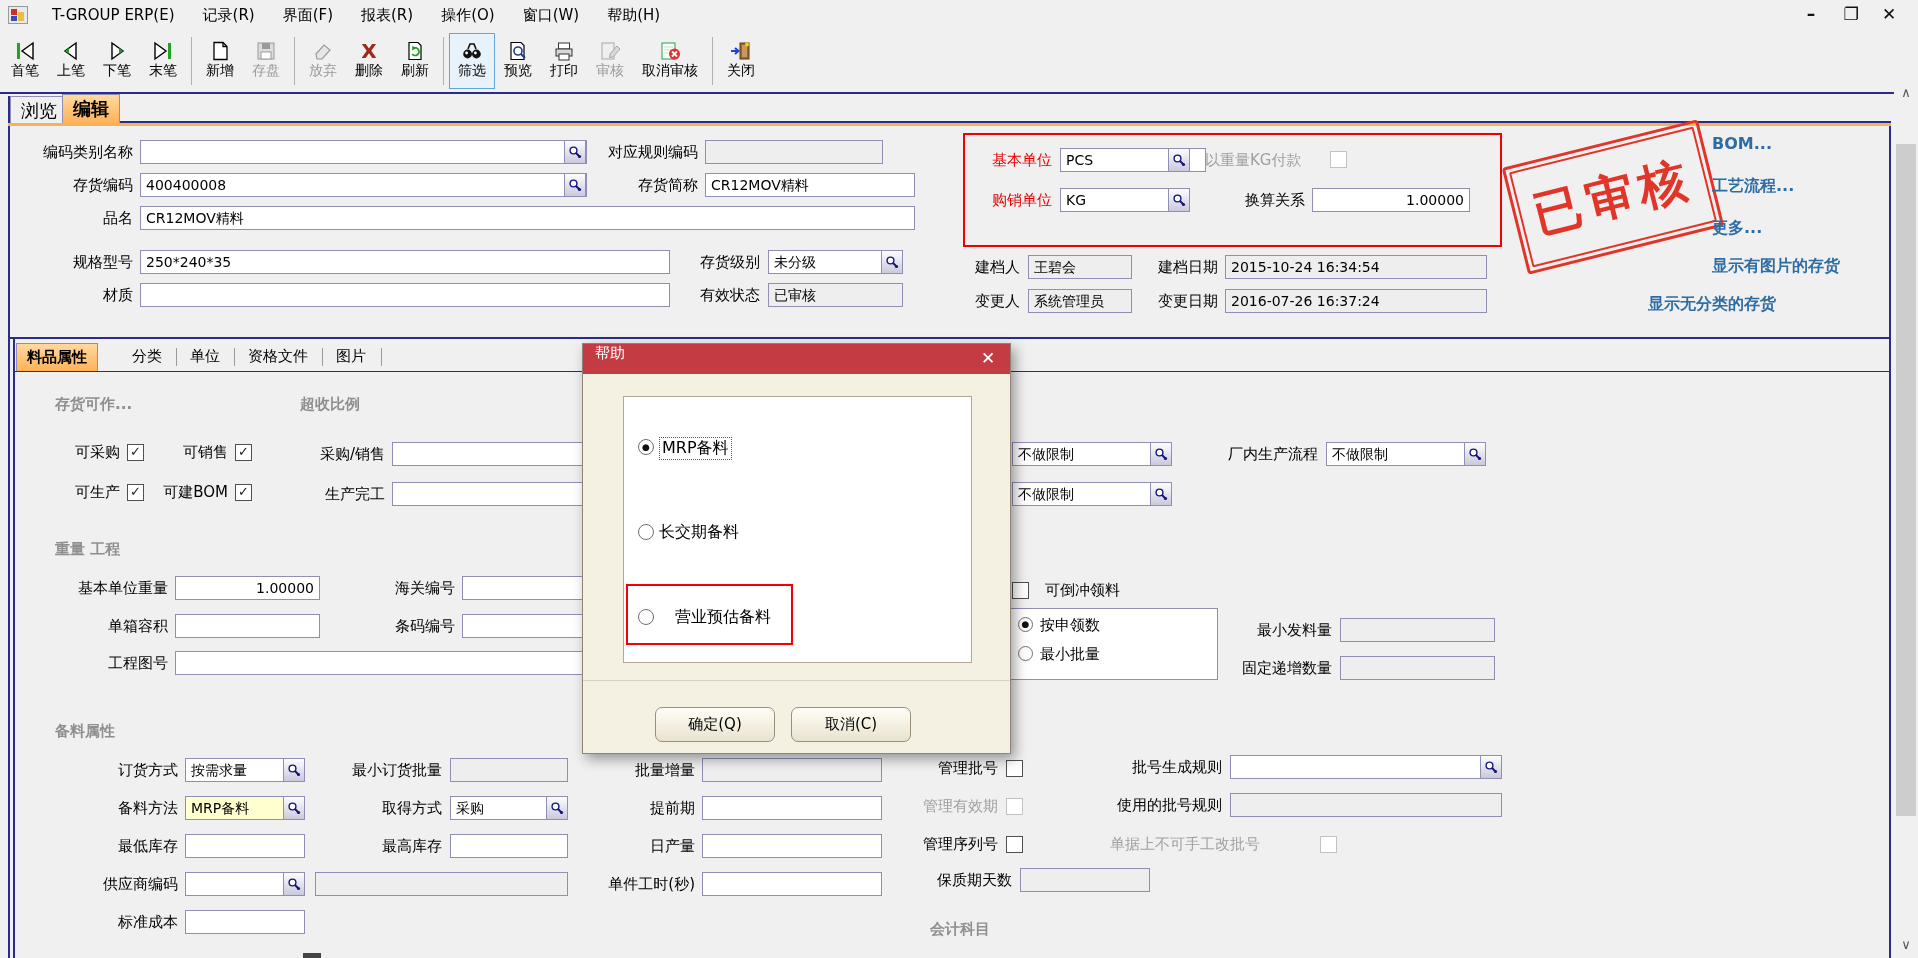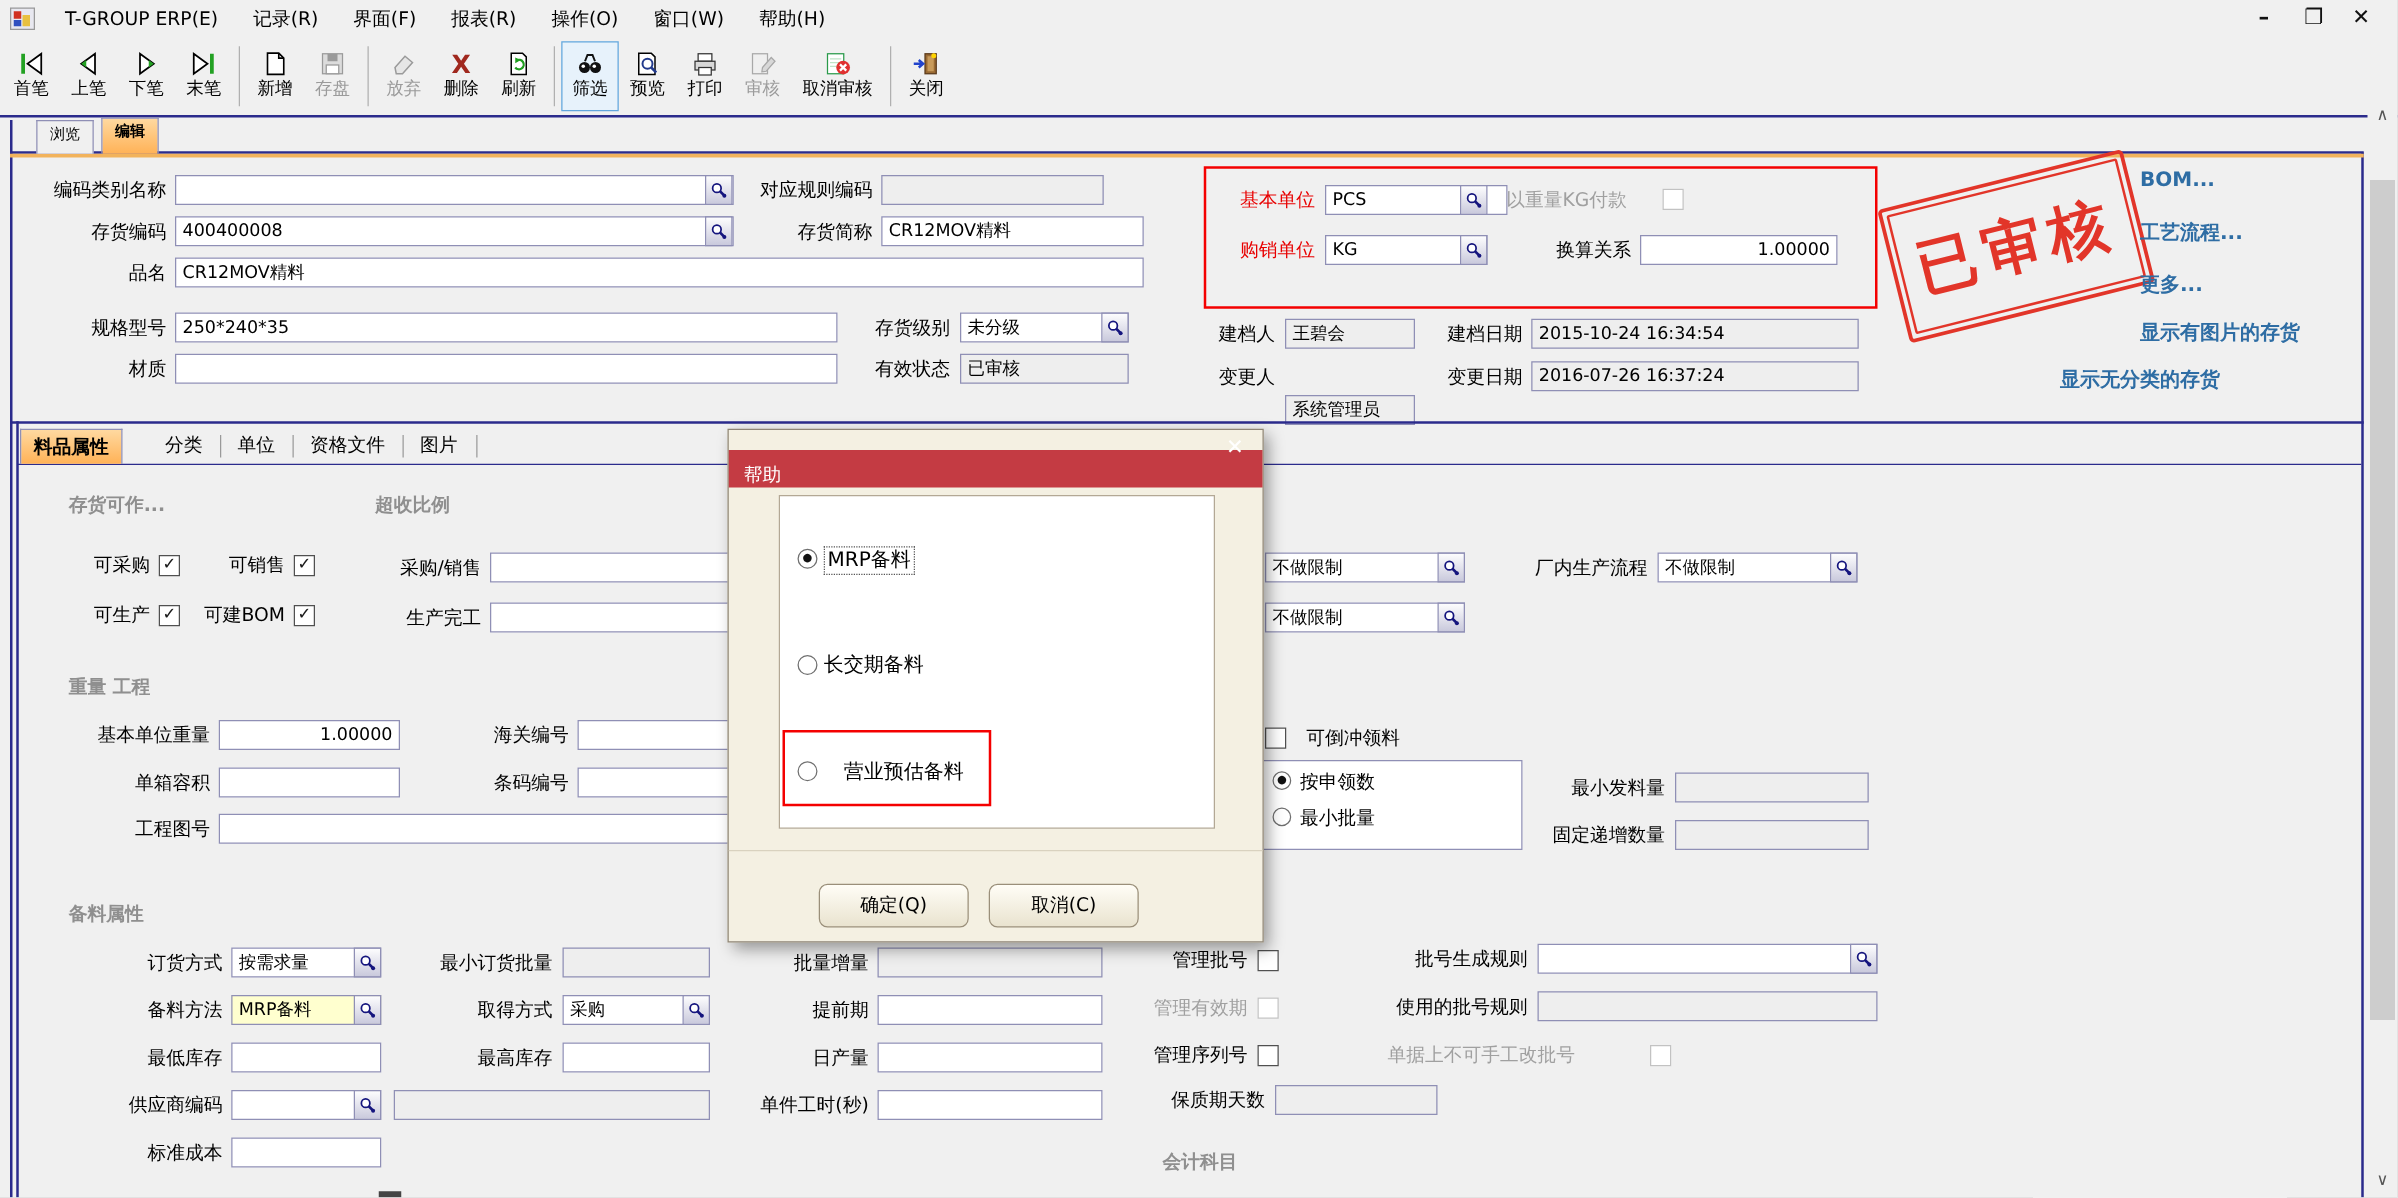--- a/index.html
+++ b/index.html
@@ -25,32 +25,32 @@
   .appicon{width:18px;height:16px;margin-left:8px;margin-right:10px;position:relative;background:#e8e8f0;border:1px solid #999;}
   .winctl{position:absolute;top:4px;font-size:17px;font-weight:bold;color:#111;width:30px;text-align:center;cursor:pointer;}
   
   .tbar{position:absolute;top:30px;left:0;width:100%;height:61px;display:flex;align-items:center;padding-left:2px;box-sizing:border-box;}
   .tbtn{min-width:46px;height:56px;display:flex;flex-direction:column;align-items:center;justify-content:center;gap:1px;font-size:14px;white-space:nowrap;border:1px solid transparent;box-sizing:border-box;cursor:pointer;}
   .tbtn.dis{color:#9b9b9b;cursor:default;}
   .tbtn.sel{border:1px solid #63a6dc;background:#e7f2fb;}
   .tsep{width:1px;height:48px;background:#b0b0b0;margin:0 5px;}
   .xglyph{font-size:20px;font-weight:900;color:#a0281e;line-height:20px;font-family:"DejaVu Sans",sans-serif;}
   
-  .vtab{position:absolute;top:96px;height:27px;box-sizing:border-box;border:1px solid #8f8fb5;border-bottom:none;padding:2px 10px 0 10px;font-size:12px;background:#f0f0f0;cursor:pointer;margin-left:19px;}
+  .vtab{position:absolute;top:96px;height:27px;box-sizing:border-box;border:1px solid #8f8fb5;border-bottom:none;padding:2px 10px 0 10px;font-size:18px;background:#f0f0f0;cursor:pointer;}
   .vtab.active{background:linear-gradient(180deg,#ffd9a0,#ffb257);font-weight:bold;border-color:#8f8fb5;}
   
   .dtab{position:absolute;top:343px;height:28px;box-sizing:border-box;padding:4px 10px 0 10px;font-size:15px;cursor:pointer;white-space:nowrap;}
   .dtab.active{background:linear-gradient(180deg,#ffd9a0,#ffb257);font-weight:bold;border:1px solid #8f8fb5;border-bottom:none;text-align:center;}
   .dtabsep{position:absolute;top:348px;width:1px;height:18px;background:#9a9a9a;}
   
   .stamp{position:absolute;left:1512px;top:142px;width:196px;height:104px;transform:rotate(-14deg);border:3px solid #e23529;border-radius:4px;display:flex;align-items:center;justify-content:center;color:#e23529;}
   .stamp .inner{position:absolute;inset:3px;border:2px solid #e23529;border-radius:2px;display:flex;align-items:center;justify-content:center;font-size:48px;font-weight:bold;letter-spacing:6px;}
   
   .dialog{position:absolute;left:582px;top:343px;width:427px;height:409px;background:#f4f0e2;border:1px solid #8e8576;box-shadow:4px 5px 12px rgba(0,0,0,.38);}
-  .dlg-title{position:absolute;top:16px;left:0;width:100%;height:30px;background:#c43b43;color:#fff;display:flex;align-items:flex-end;padding-left:12px;box-sizing:border-box;font-size:15px;}
+  .dlg-title{position:absolute;top:0;left:0;width:100%;height:30px;background:#c43b43;color:#fff;display:flex;align-items:flex-start;padding-left:12px;box-sizing:border-box;font-size:15px;}
   .dlg-close{position:absolute;right:10px;top:4px;color:#fff;font-size:17px;width:24px;text-align:center;cursor:pointer;}
   .dlg-list{position:absolute;left:40px;top:52px;width:349px;height:267px;background:#fff;border:1px solid #b3a895;box-sizing:border-box;}
   .dlg-opt-label{position:absolute;font-size:16px;white-space:nowrap;}
   .dlg-opt-label.focus{border:1px dotted #555;padding:0 2px;}
   .dlg-btn{position:absolute;width:118px;height:33px;border:1px solid #9a8f7a;border-radius:7px;background:linear-gradient(180deg,#fffdf6,#e9e3cf);font-size:15px;display:flex;align-items:center;justify-content:center;cursor:pointer;}
   .redbox{position:absolute;border:2px solid #f40000;}
   
   .sb-track{position:absolute;left:1894px;top:80px;width:24px;height:878px;background:#f0f0f0;}
   .sb-btn{position:absolute;left:1894px;width:24px;height:22px;color:#555;font-size:13px;text-align:center;line-height:22px;cursor:pointer;}
   .sb-thumb{position:absolute;left:1896px;top:144px;width:20px;height:672px;background:#cdcdcd;cursor:pointer;}
@@ -301,21 +301,21 @@
       </svg>
     </div>
   <div class="lbl" style="left:1225px;top:188px;width:80px;">换算关系</div>
   <div class="fld num" style="left:1312px;top:188px;width:158px;">1.00000</div>
 
   <div class="lbl" style="left:960px;top:255px;width:60px;">建档人</div>
   <div class="fld ro" style="left:1028px;top:255px;width:104px;">王碧会</div>
   <div class="lbl" style="left:1145px;top:255px;width:73px;">建档日期</div>
   <div class="fld ro" style="left:1225px;top:255px;width:262px;">2015-10-24 16:34:54</div>
   <div class="lbl" style="left:960px;top:289px;width:60px;">变更人</div>
-  <div class="fld ro" style="left:1028px;top:289px;width:104px;margin-top:27px;">系统管理员</div>
+  <div class="fld ro" style="left:1028px;top:289px;width:104px;">系统管理员</div>
   <div class="lbl" style="left:1145px;top:289px;width:73px;">变更日期</div>
   <div class="fld ro" style="left:1225px;top:289px;width:262px;">2016-07-26 16:37:24</div>
 
   <div class="stamp">
       <div class="inner">已审核</div>
     </div>
   <div class="link" style="left:1712px;top:134px;">BOM...</div>
   <div class="link" style="left:1712px;top:176px;">工艺流程...</div>
   <div class="link" style="left:1712px;top:218px;">更多...</div>
   <div class="link" style="left:1712px;top:256px;">显示有图片的存货</div>

